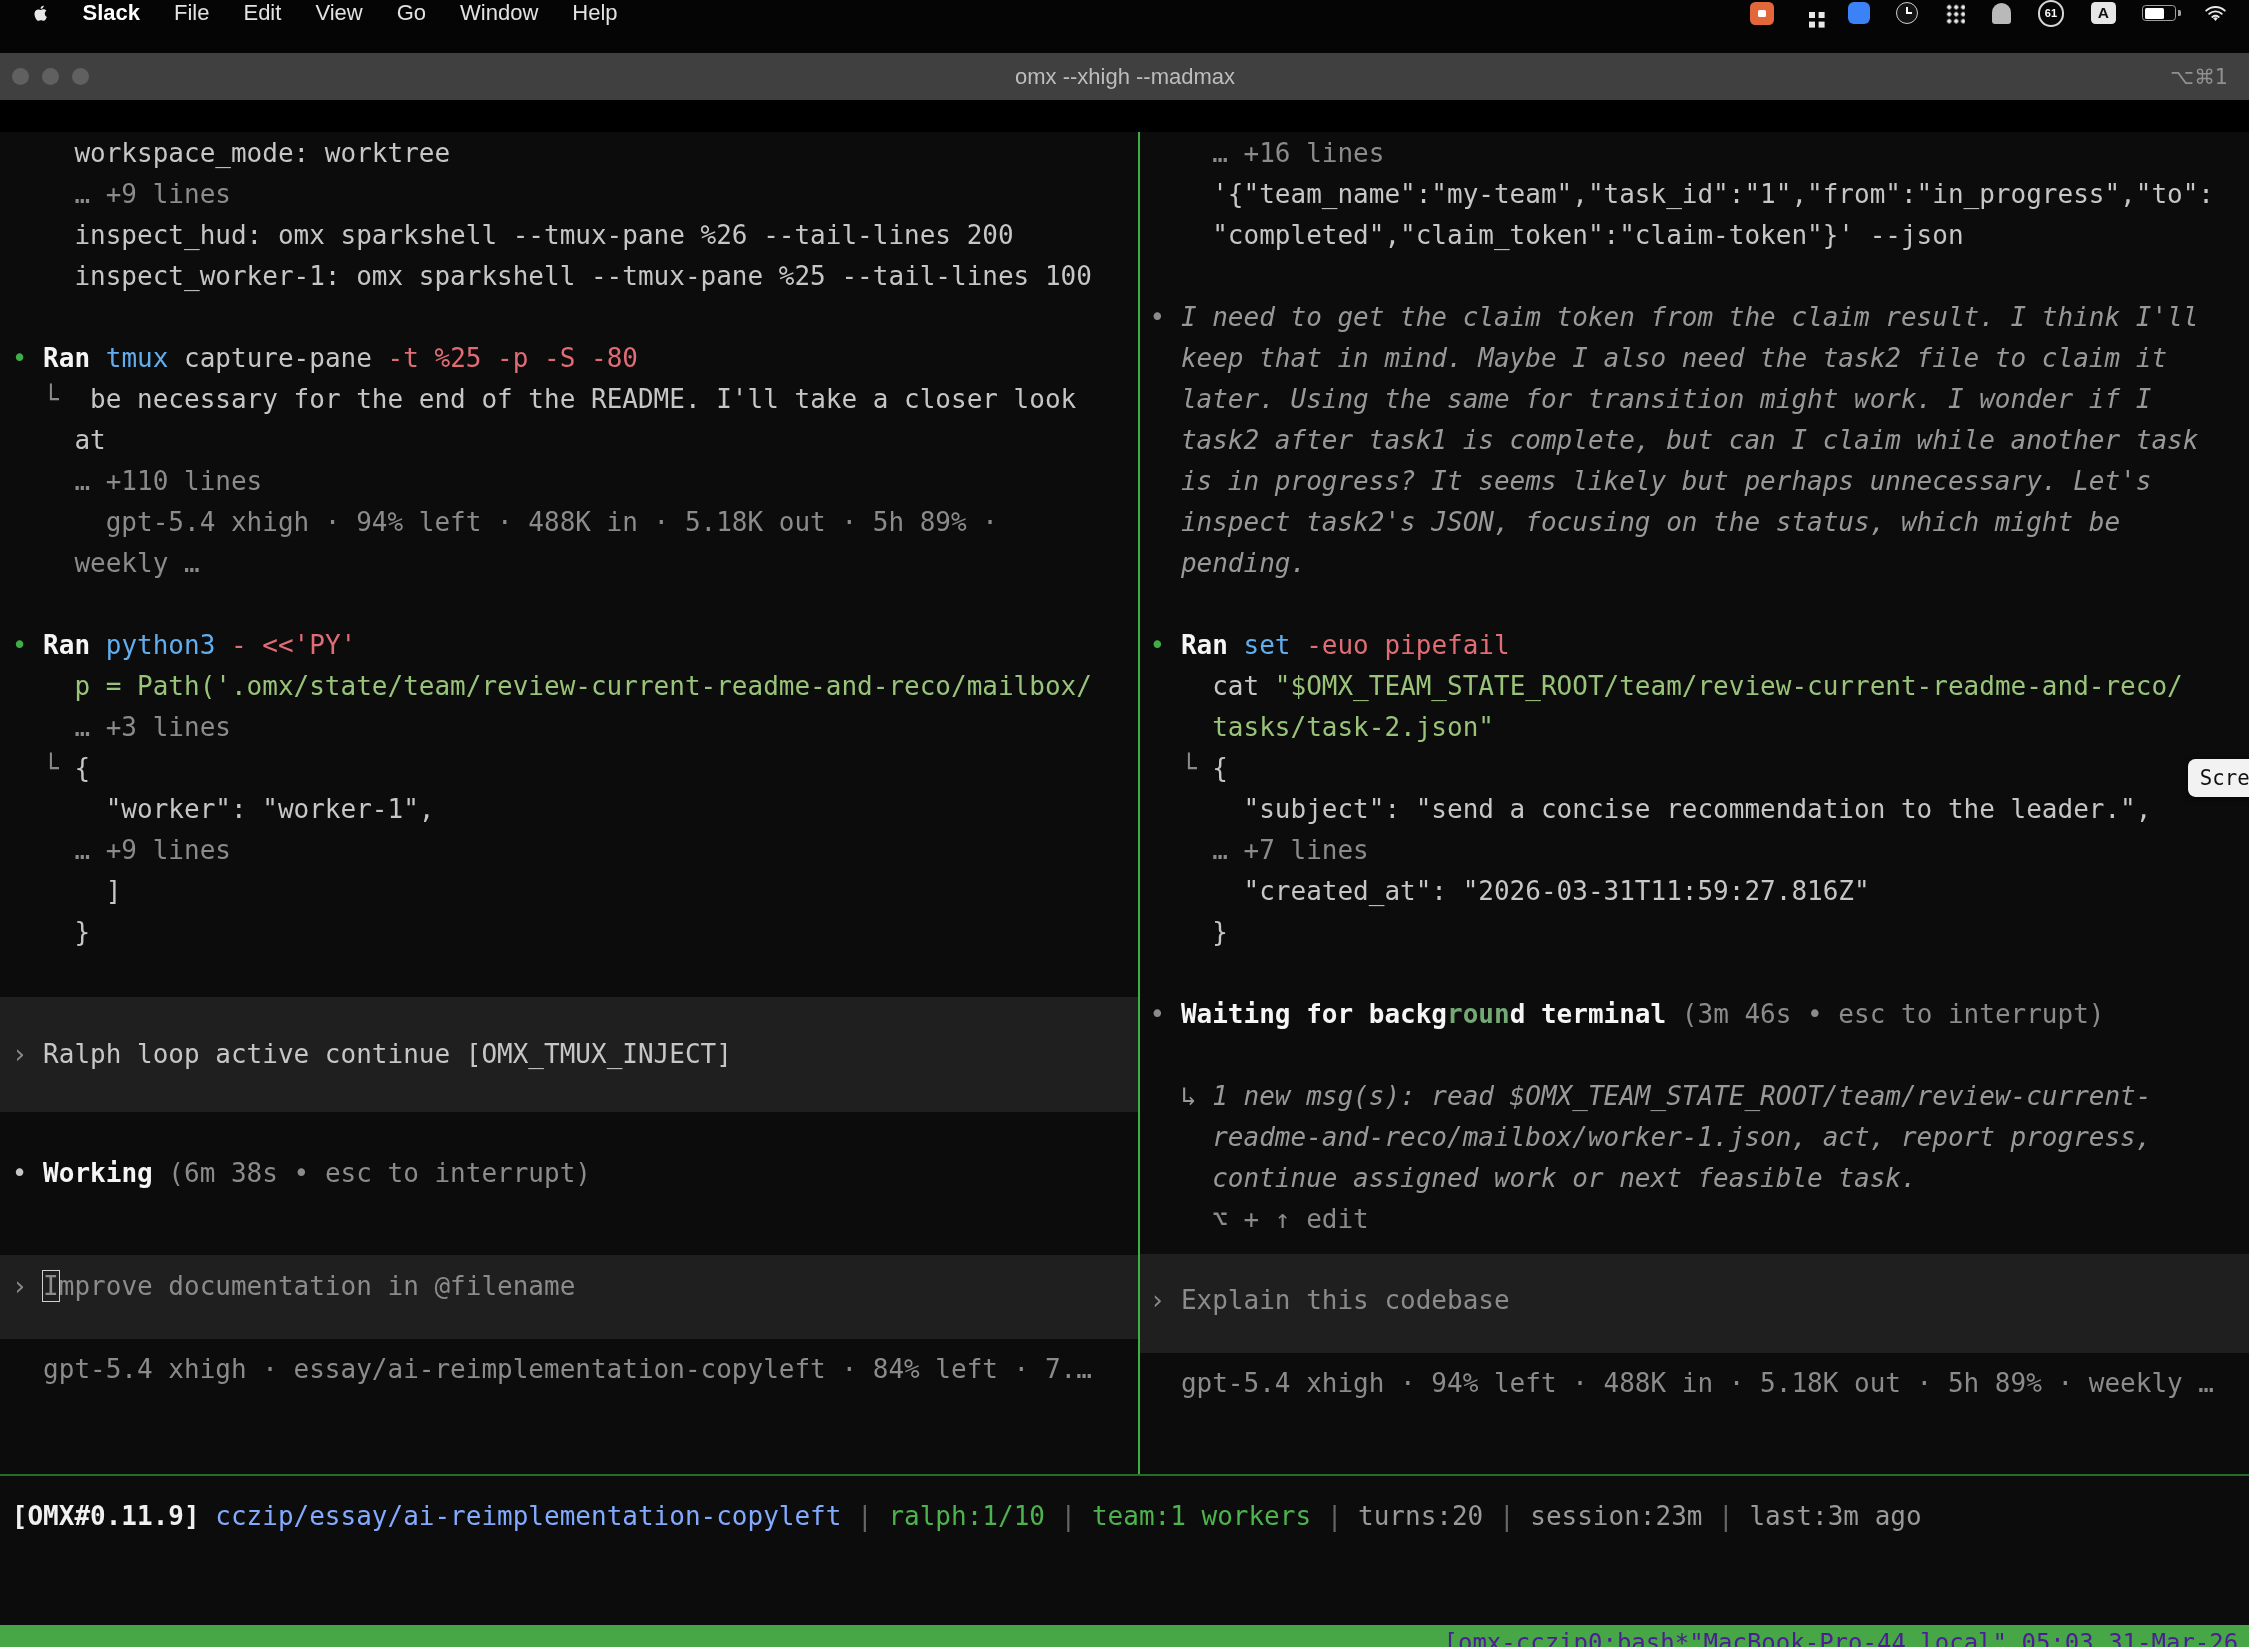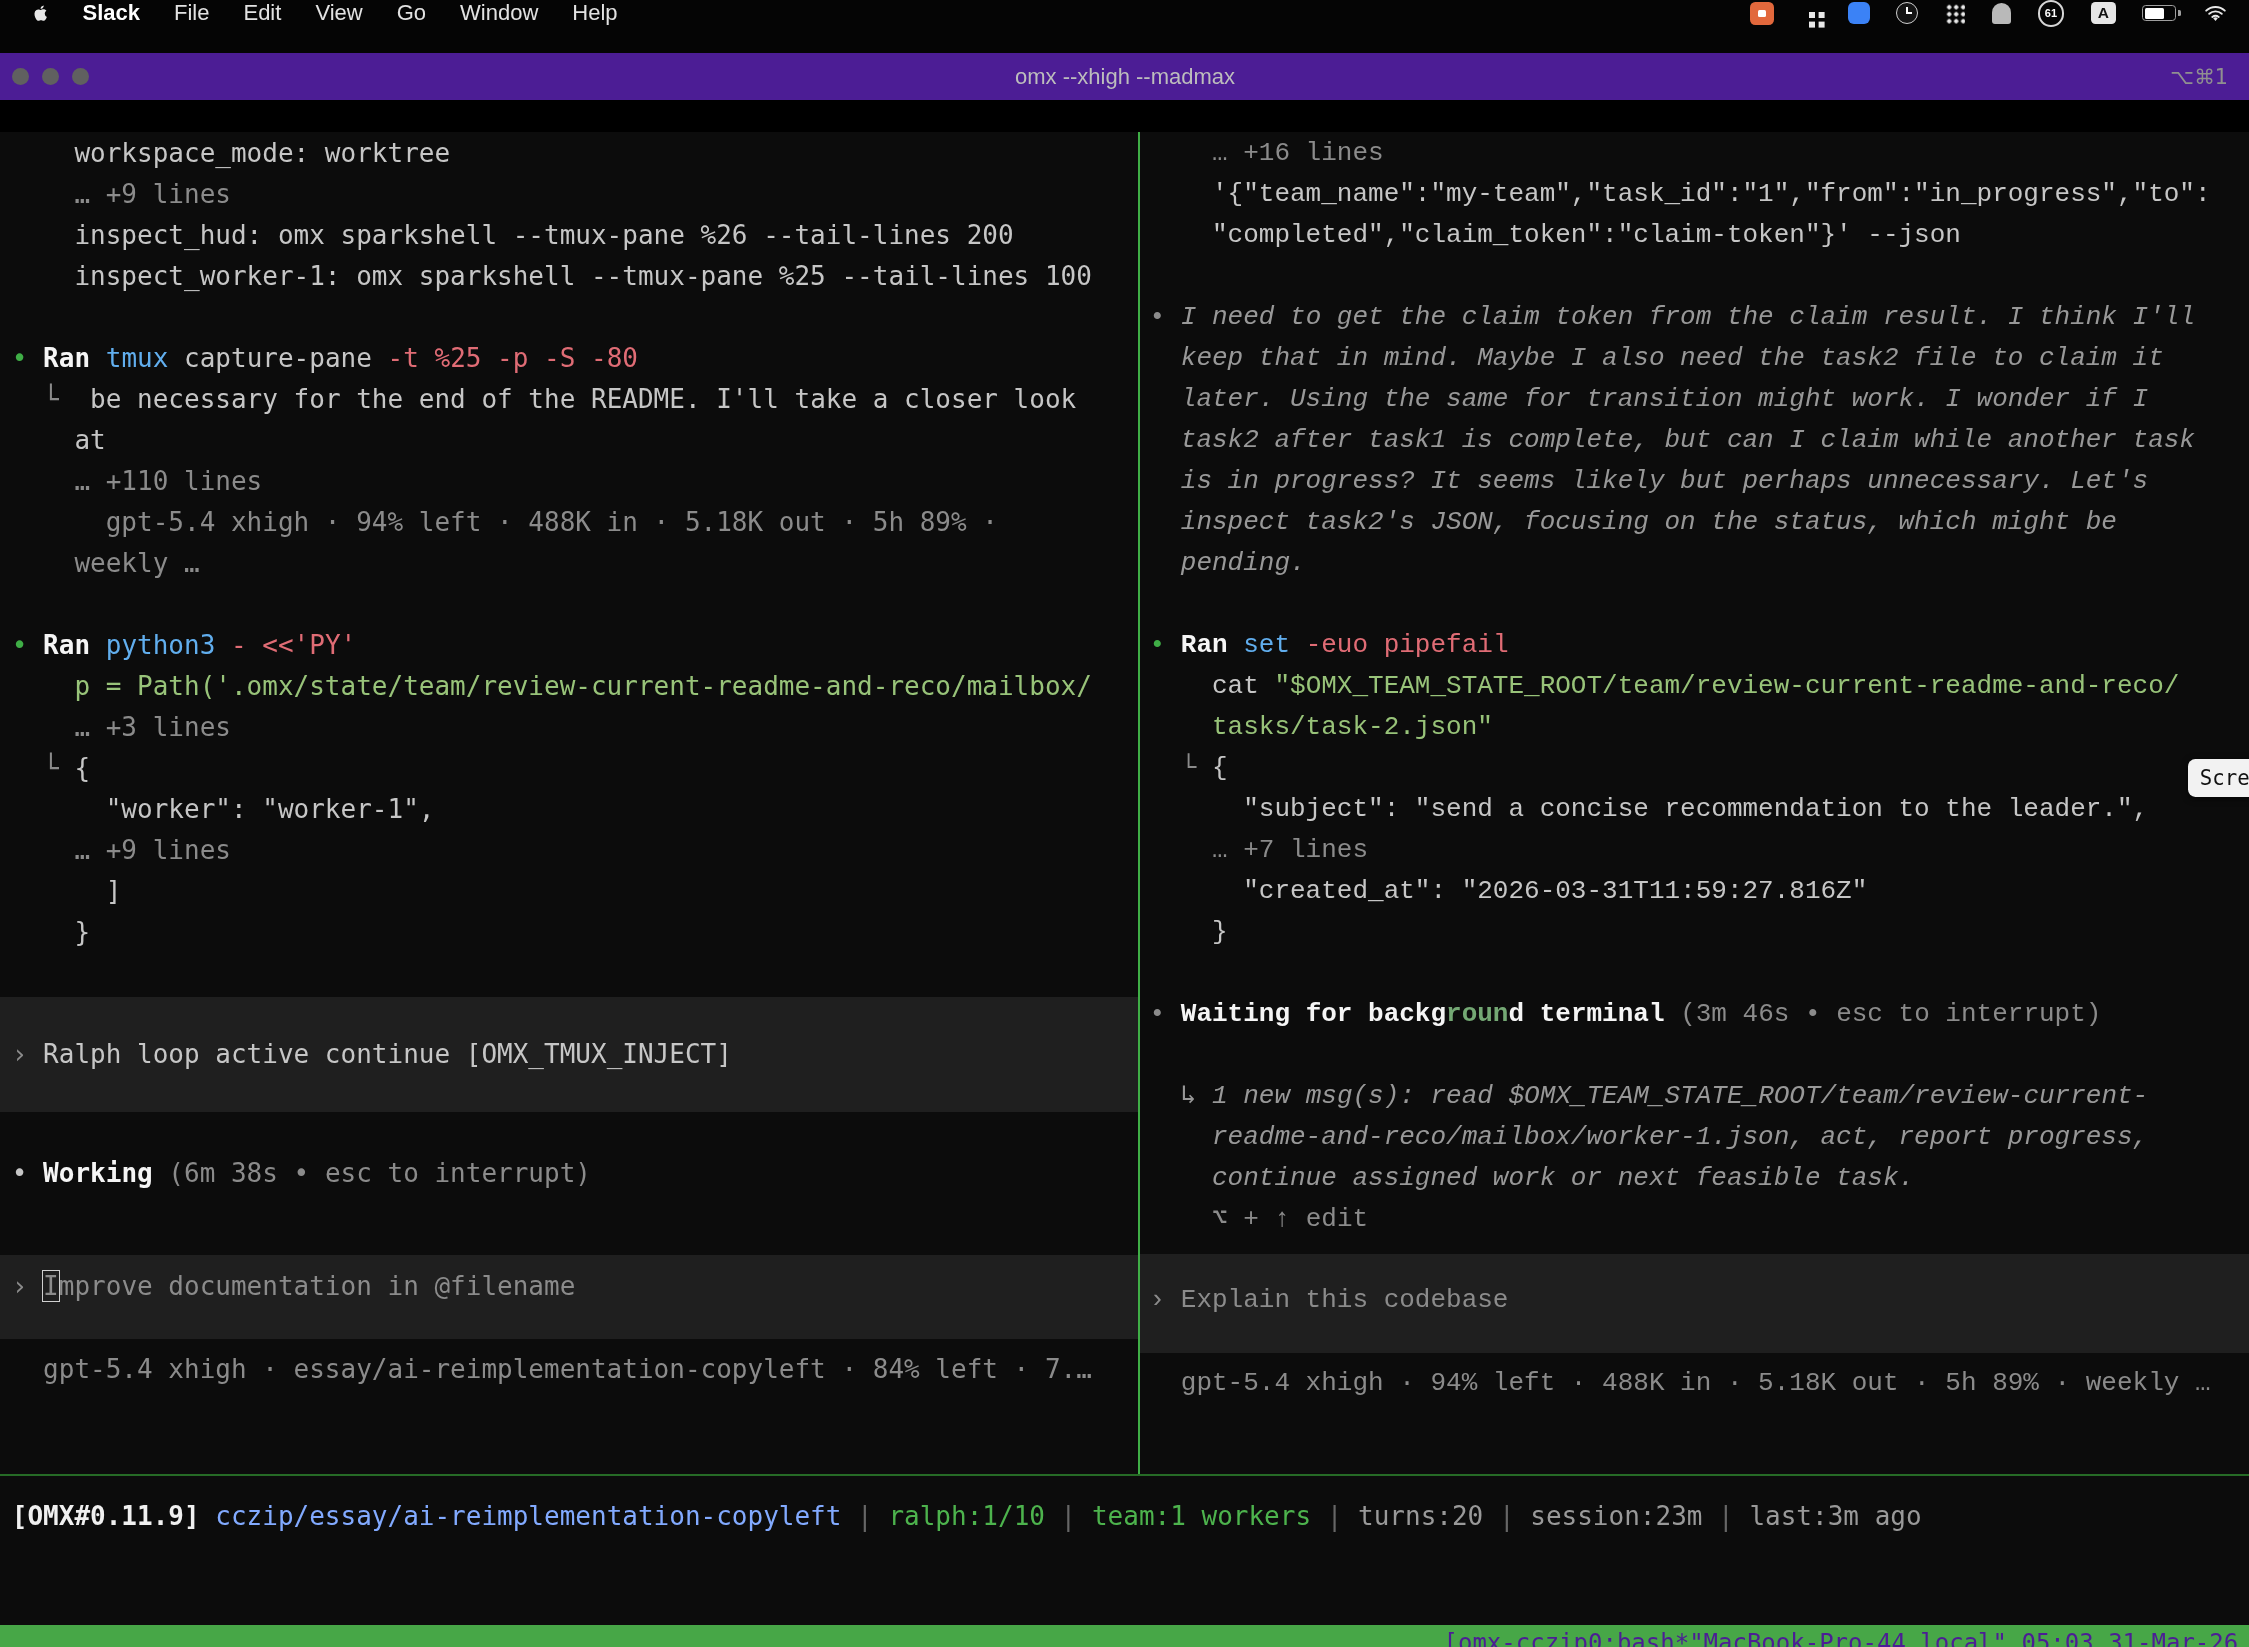--- a/index.html
+++ b/index.html
@@ -36,34 +36,34 @@
     color:#111; font-size:15.5px; font-weight:bold; }
   .batt { width:34px; height:16px; border:1.5px solid #9f9f9f; border-radius:3.7px; position:relative; }
   .batt::after { content:''; position:absolute; right:-5.2px; top:3.7px; width:3px; height:5.9px;
     background:#9f9f9f; border-radius:0 1.5px 1.5px 0; }
   .batt-fill { position:absolute; left:1.5px; top:1.5px; bottom:1.5px; width:60%;
     background:#ffffff; border-radius:1.5px; }
   .wifi svg { display:block; }
 
   
   .titlebar { position:absolute; left:0; top:53px; width:2250px; height:47px;
-    background:#4c1d95; display:flex; align-items:center; }
+    background:#404040; display:flex; align-items:center; }
   .lights { display:flex; gap:13.3px; padding-left:11.8px; }
   .light { width:17px; height:17px; border-radius:50%; background:#606060; }
   .win-title { position:absolute; left:0; right:0; text-align:center;
     color:#bdbdbd; font-size:22px; }
   .win-shortcut { position:absolute; right:22px; color:#909090; font-size:20.7px;
     font-family:"DejaVu Sans", "Liberation Sans", sans-serif; }
 
   
   .terminal { position:absolute; left:0; top:100px; width:2250px; height:1547px;
     background:#0c0c0c; font-family:"DejaVu Sans Mono","DejaVu Sans",monospace;margin-top:32px; }
   .pane { position:absolute; top:0; height:1342px; overflow:hidden; padding-top:0.7px; }
   .pane-left  { left:0; width:1138px; }
-  .pane-right { left:1140px; width:1109px;font-family:Liberation Mono, monospace; }
+  .pane-right { left:1140px; width:1109px; }
   .divider { position:absolute; left:1138px; top:0; width:2.2px; height:1342px; background:#3fae46; }
   .hsep { position:absolute; left:0; top:1342px; width:2250px; height:1.5px; background:#266b26; }
 
   .row { height:41px; line-height:41px; white-space:pre; overflow:hidden;
     font-size:26px; color:#c6c6c6; }
   .pane-left  .row { padding-left:11.8px; }
   .pane-right .row { padding-left:9.6px; }
   .row.band { height:auto; background:#1f1f1f; }
   .band-a  { margin-top:3.7px;  padding-top:37px; padding-bottom:37px; }
   .band-bl { margin-top:61px; padding-top:11px; padding-bottom:32px; }

